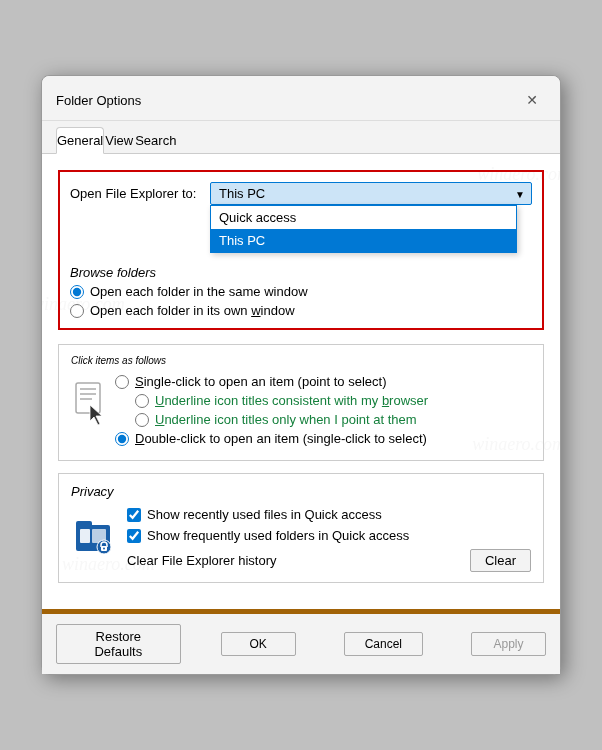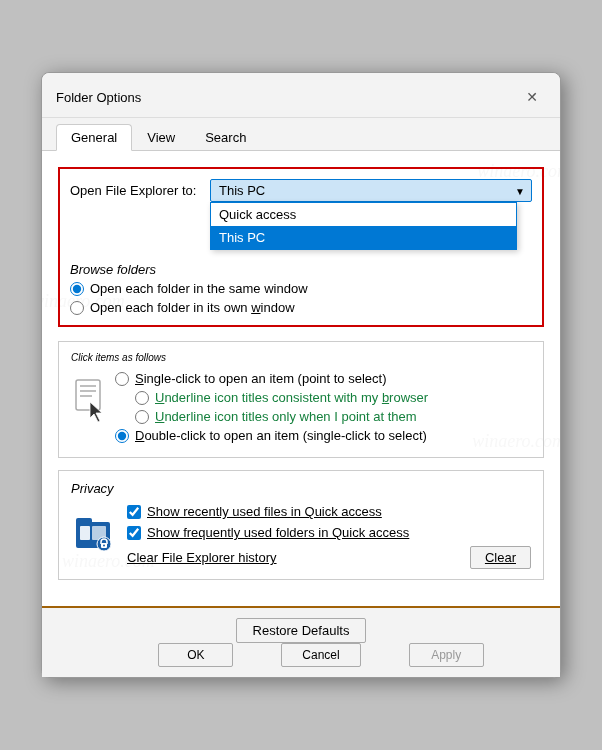--- a/index.html
+++ b/index.html
@@ -50,21 +50,21 @@
       color: #555;
     }
     .tabs {
       display: flex;
       padding: 6px 14px 0 14px;
       background: #f3f3f3;
       border-bottom: 1px solid #ccc;
       position: relative;
     }
     .tab {
-      padding: 5px 14px;
+      padding: 5px 0;
       cursor: pointer;
       border: 1px solid transparent;
       border-bottom: none;
       border-radius: 4px 4px 0 0;
       background: transparent;
       font-size: 13px;
       position: relative;
     }
     .tab.active {
       background: #fff;
@@ -143,26 +143,25 @@
     .clear-btn {
       padding: 3px 14px;
       border: 1px solid #aaa;
       background: #f3f3f3;
       border-radius: 2px;
       cursor: pointer;
       font-size: 13px;
     }
     .dialog-footer {
       background: #f3f3f3;
-      border-top: 2px solid #a16207;
+      border-top: 5px solid #a16207;
       padding: 10px 14px;
       display: flex;
       justify-content: space-between;
       align-items: center;
-      flex-direction: column;
     }
     .restore-btn {
       padding: 4px 16px;
       border: 1px solid #aaa;
       background: #f3f3f3;
       border-radius: 2px;
       cursor: pointer;
       font-size: 13px;
     }
     .ok-btn, .cancel-btn, .apply-btn {
@@ -298,21 +297,21 @@
 
             <rect x="6" y="18" width="10" height="14" rx="1" fill="#fff" opacity="0.9"></rect>
             <rect x="18" y="18" width="14" height="14" rx="1" fill="#fff" opacity="0.7"></rect>
 
             <circle cx="30" cy="36" r="7" fill="#1a5fa8" stroke="#fff" stroke-width="1"></circle>
             <path d="M27,36 L27,34 Q27,31 30,31 Q33,31 33,34 L33,36" fill="none" stroke="#fff" stroke-width="1.5"></path>
             <rect x="27" y="35" width="6" height="5" rx="1" fill="#fff"></rect>
             <circle cx="30" cy="37.5" r="1" fill="#1a5fa8"></circle>
           </svg>
         </div>
-        <div style="flex:1;text-decoration:underline;">
+        <div style="flex:1;">
           <div class="checkbox-row">
             <input type="checkbox" class="checkbox-input" checked="" style="">
             <span>Show recently used files in Quick access</span>
           </div>
           <div class="checkbox-row">
             <input type="checkbox" class="checkbox-input" checked="" style="">
             <span>Show frequently used folders in Quick access</span>
           </div>
           <div style="display:flex; align-items:center; justify-content:space-between; margin-top:6px;">
             <span>Clear File Explorer history</span>

